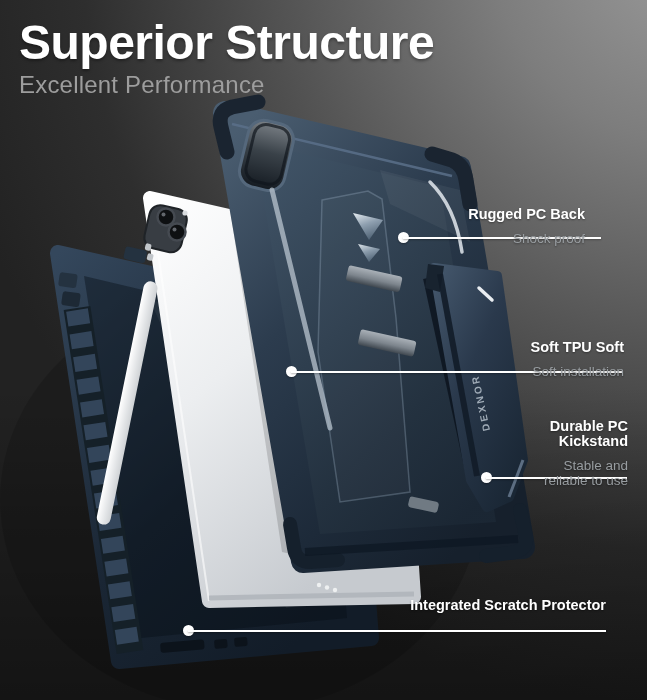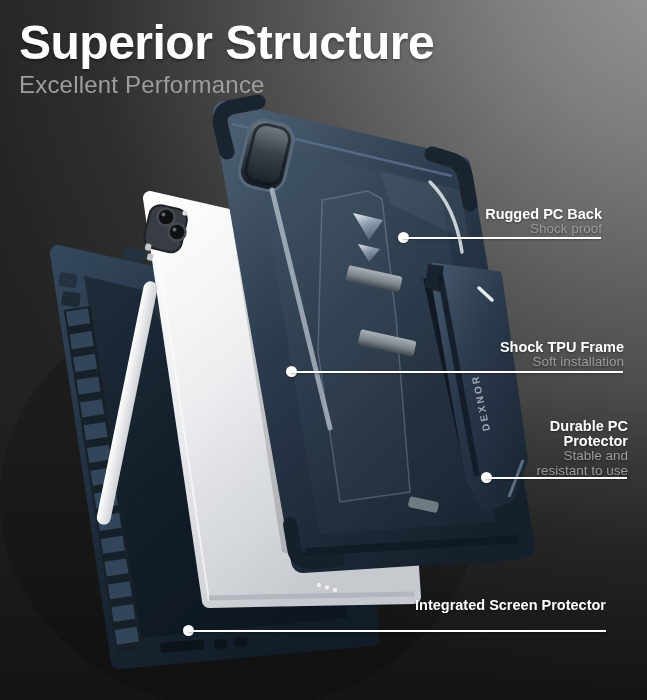--- a/index.html
+++ b/index.html
@@ -18,21 +18,21 @@
   }
   .hdr-sub{
     font-size:24px;color:#9d9d9d;line-height:28px;margin-top:3px;letter-spacing:0.2px;
   }
   .product-svg{position:absolute;left:0;top:0;z-index:1;}
   .ann{position:absolute;left:0;top:0;width:647px;height:700px;z-index:5;pointer-events:none;}
   .ann-line{position:absolute;height:2px;background:#fff;box-shadow:0 1px 2px rgba(0,0,0,0.3);}
   .ann-dot{position:absolute;width:11px;height:11px;border-radius:50%;background:#fff;box-shadow:0 1px 2px rgba(0,0,0,0.3);}
   .ann-text{position:absolute;text-align:right;text-shadow:0 1px 2px rgba(0,0,0,0.4);}
   .ann-title{font-size:14.5px;font-weight:bold;color:#ffffff;line-height:15px;}
-  .ann-sub{font-size:13.5px;color:#989da1;line-height:14.5px;margin-top:0;}
+  .ann-sub{font-size:13.5px;color:#989da1;line-height:14.5px;margin-top:10px;}
 </style>
 </head>
 <body>
 
 <div class="stage">
 
   <div class="hdr">
     <div class="hdr-title">Superior Structure</div>
     <div class="hdr-sub">Excellent Performance</div>
   </div>
@@ -154,46 +154,46 @@
       <path d="M 509 497 L 523 460" stroke="#6d8096" stroke-width="3" opacity="0.8" fill="none"></path>
       <text transform="translate(484,402) rotate(-102)" text-anchor="middle" font-size="10" font-weight="bold" letter-spacing="2.5" fill="#aeb9c4" opacity="0.9" font-family="Liberation Sans, sans-serif">DEXNOR</text>
     </g>
   </svg>
 
   <div class="ann">
 
     <div>
       <span class="ann-dot" style="left:398px;top:232px;"></span>
       <span class="ann-line" style="left:403px;top:237px;width:198px;"></span>
-      <div class="ann-text" style="right:45px;top:207px;">
+      <div class="ann-text" style="right:62px;top:207px;">
         <div class="ann-title">Rugged PC Back</div>
         <div class="ann-sub">Shock proof</div>
       </div>
     </div>
 
     <div>
       <span class="ann-dot" style="left:286px;top:366px;"></span>
       <span class="ann-line" style="left:291px;top:371px;width:332px;"></span>
       <div class="ann-text" style="right:23px;top:340px;">
-        <div class="ann-title">Shock TPU Frame</div>
+        <div class="ann-title">Soft TPU Soft</div>
         <div class="ann-sub">Soft installation</div>
       </div>
     </div>
 
     <div>
       <span class="ann-dot" style="left:481px;top:472px;"></span>
       <span class="ann-line" style="left:486px;top:477px;width:141px;"></span>
       <div class="ann-text" style="right:19px;top:419px;width:95px;">
-        <div class="ann-title">Durable PC Protector</div>
-        <div class="ann-sub">Stable and resistant to use</div>
+        <div class="ann-title">Durable PC Kickstand</div>
+        <div class="ann-sub">Stable and reliable to use</div>
       </div>
     </div>
 
     <div>
       <span class="ann-dot" style="left:183px;top:625px;"></span>
       <span class="ann-line" style="left:188px;top:630px;width:418px;"></span>
       <div class="ann-text" style="right:41px;top:598px;">
-        <div class="ann-title">Integrated Screen Protector</div>
+        <div class="ann-title">Integrated Scratch Protector</div>
       </div>
     </div>
 
   </div>
 </div>
 
 </body></html>

